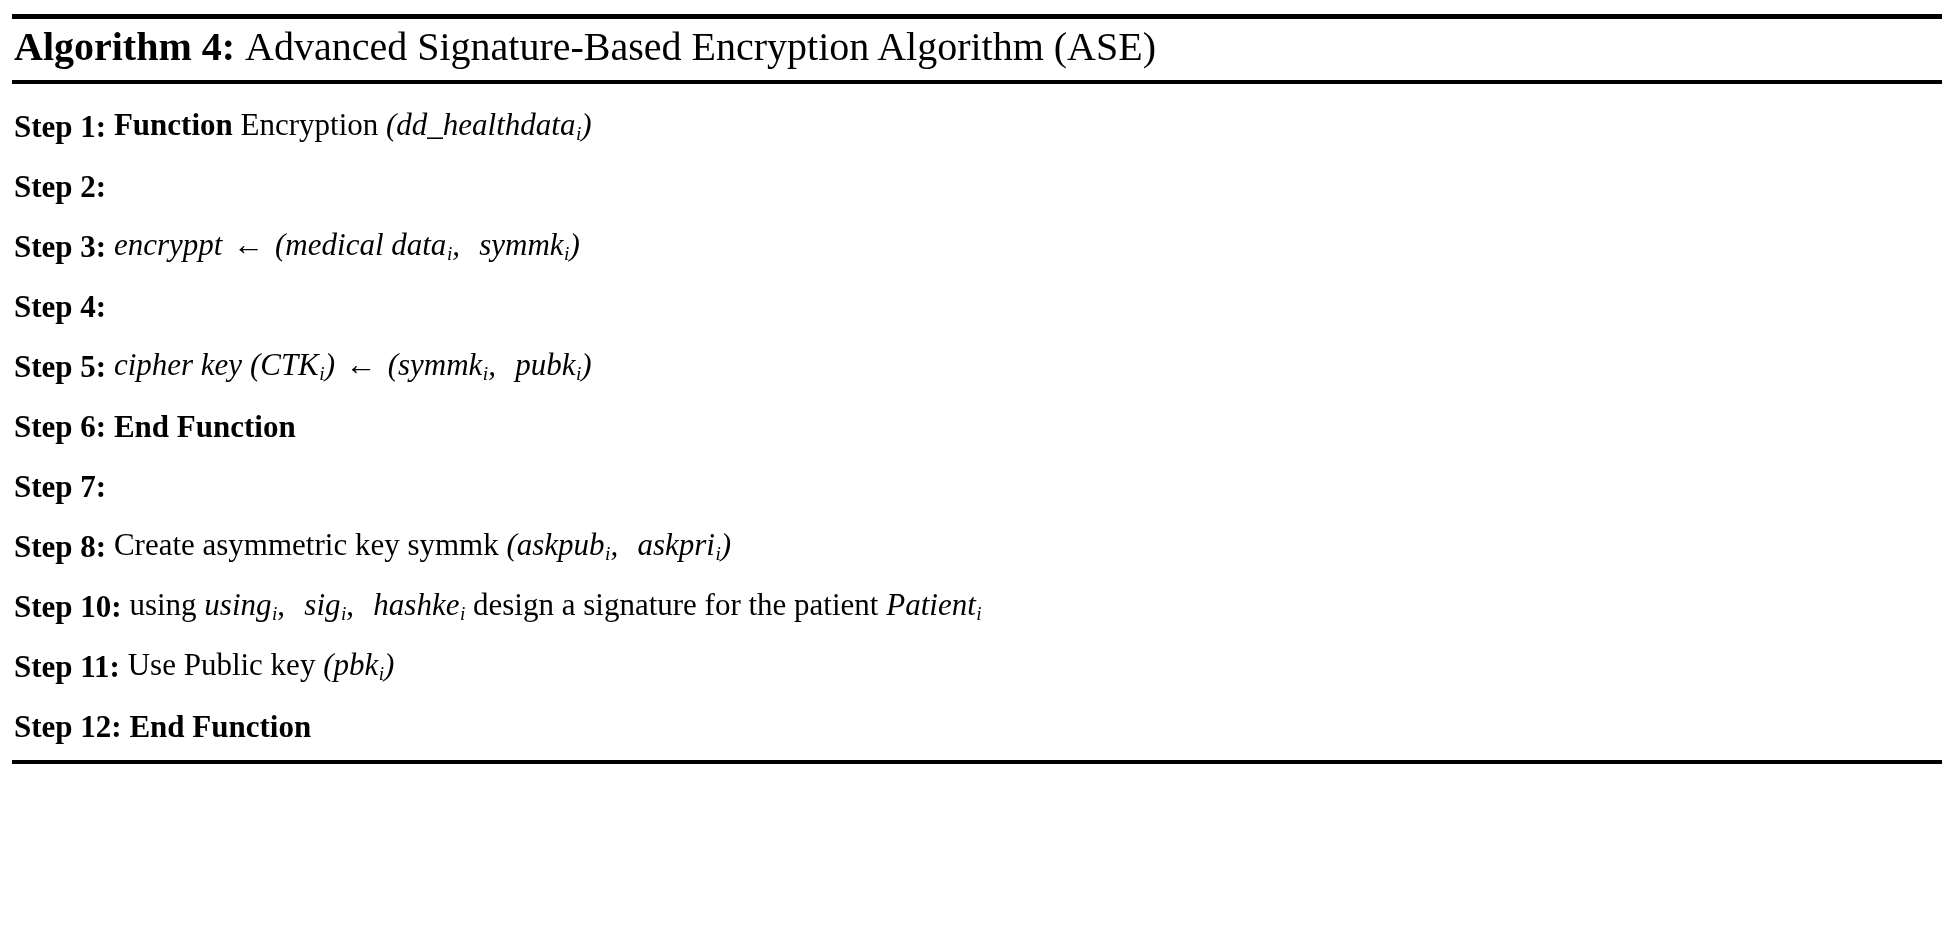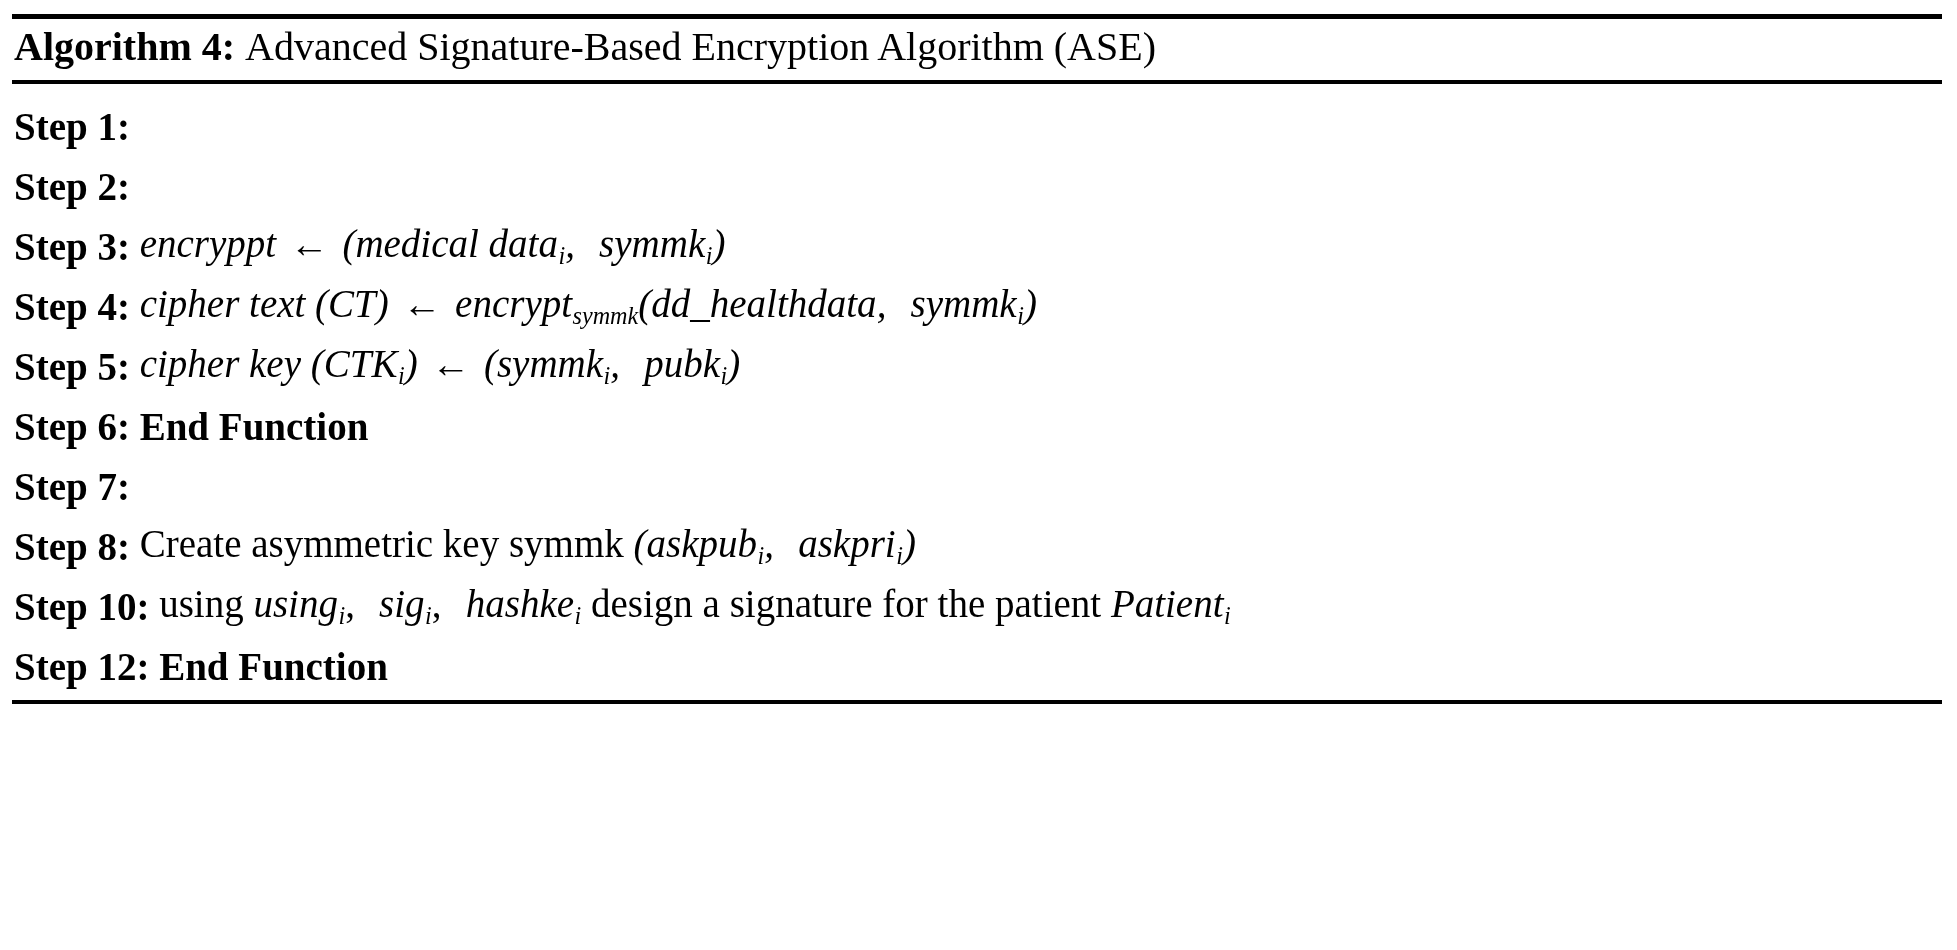--- a/index.html
+++ b/index.html
@@ -35,21 +35,21 @@
     font-size: 40px;
     line-height: 1.08;
     white-space: nowrap;
   }
 
   .steps {
     padding-top: 12px;
   }
 
   .step-line {
-    font-size: 39px;
+    font-size: 31px;
     line-height: 1.0;
     white-space: nowrap;
     padding: 0 2px;
     height: 60px;
     display: flex;
     align-items: center;
   }
 
   .b  { font-weight: bold; }
   .it { font-style: italic; }
@@ -74,34 +74,34 @@
     <span class="b">Algorithm 4:</span><span>&nbsp;</span><span>Advanced Signature-Based Encryption Algorithm (ASE)</span>
   </div>
 
   <div class="rule rule-mid"></div>
 
   <div class="steps">
 
   <div class="step-line">
         <span class="b">Step 1:</span>
         <span>&nbsp;</span>
+        <span><span class="b">Function</span><span> Encryption </span><span class="it">(</span><span class="it">dd_healthdata</span><sub class="sub">i</sub><span class="it">)</span></span>
       </div>
       <div class="step-line">
         <span class="b">Step 2:</span>
         <span>&nbsp;</span>
       </div>
       <div class="step-line">
         <span class="b">Step 3:</span>
         <span>&nbsp;</span>
         <span><span class="it">encryppt</span><span class="arrow"> ← </span><span class="it">(medical data</span><sub class="sub">i</sub><span class="it">,</span><span class="sp2"></span><span class="it">symmk</span><sub class="sub">i</sub><span class="it">)</span></span>
       </div>
       <div class="step-line">
         <span class="b">Step 4:</span>
         <span>&nbsp;</span>
-        <span><span class="it">cipher text </span><span class="it">(CT)</span><span class="arrow"> ← </span><span class="it">encrypt</span><sub class="sub">symmk</sub><span class="it">(dd_healthdata</span><span class="it">,</span><span class="sp2"></span><span class="it">symmk</span><sub class="sub">i</sub><span class="it">)</span></span>
       </div>
       <div class="step-line">
         <span class="b">Step 5:</span>
         <span>&nbsp;</span>
         <span><span class="it">cipher key </span><span class="it">(CTK</span><sub class="sub">i</sub><span class="it">)</span><span class="arrow"> ← </span><span class="it">(symmk</span><sub class="sub">i</sub><span class="it">,</span><span class="sp2"></span><span class="it">pubk</span><sub class="sub">i</sub><span class="it">)</span></span>
       </div>
       <div class="step-line">
         <span class="b">Step 6:</span>
         <span>&nbsp;</span>
         <span><span class="b">End Function</span></span>
@@ -114,20 +114,25 @@
         <span class="b">Step 8:</span>
         <span>&nbsp;</span>
         <span><span>Create asymmetric key symmk </span><span class="it">(askpub</span><sub class="sub">i</sub><span class="it">,</span><span class="sp2"></span><span class="it">askpri</span><sub class="sub">i</sub><span class="it">)</span></span>
       </div>
       <div class="step-line">
         <span class="b">Step 10:</span>
         <span>&nbsp;</span>
         <span><span>using </span><span class="it">using</span><sub class="sub">i</sub><span>,</span><span class="sp2"></span><span class="it">sig</span><sub class="sub">i</sub><span>,</span><span class="sp2"></span><span class="it">hashke</span><sub class="sub">i</sub><span> design a signature for the patient </span><span class="it">Patient</span><sub class="sub">i</sub></span>
       </div>
       <div class="step-line">
+        <span class="b">Step 11:</span>
+        <span>&nbsp;</span>
+        <span><span>Use Public key </span><span class="it">(pbk</span><sub class="sub">i</sub><span class="it">)</span></span>
+      </div>
+      <div class="step-line">
         <span class="b">Step 12:</span>
         <span>&nbsp;</span>
         <span><span class="b">End Function</span></span>
       </div>
     </div>
 
   <div class="rule rule-bottom"></div>
 
 </div>
 

